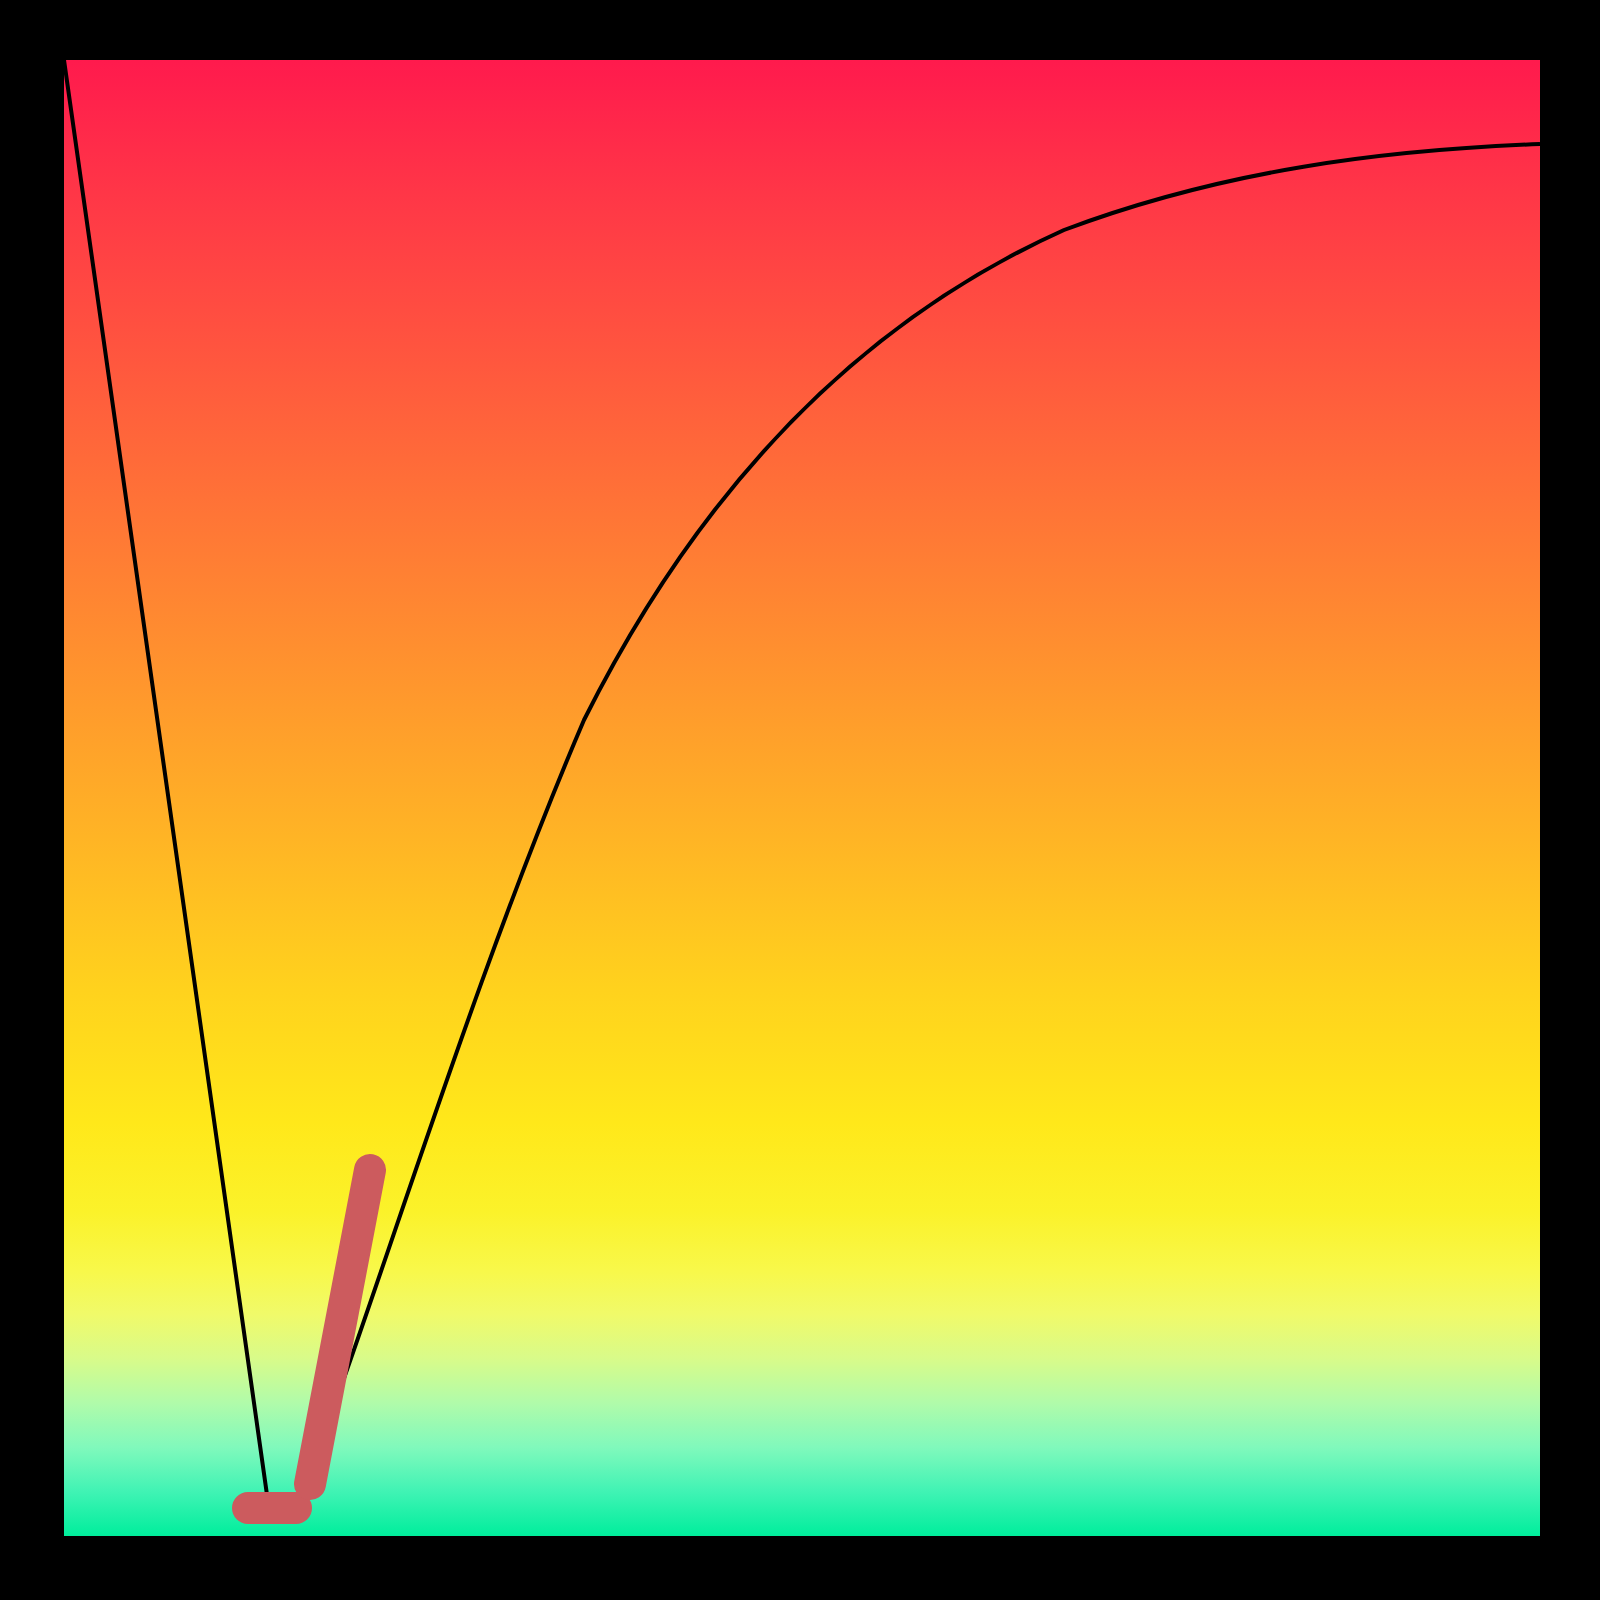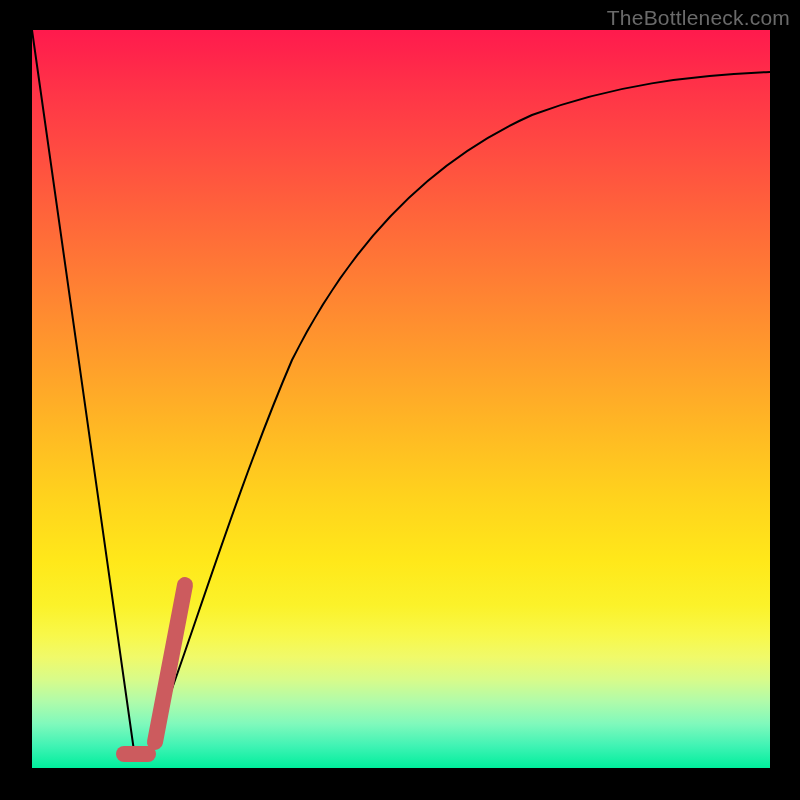--- a/index.html
+++ b/index.html
@@ -71,21 +71,20 @@
     stroke: #cc5b5e;
     stroke-width: 16;
     stroke-linecap: round;
   }
 </style>
 </head>
 <body>
 
 <div class="frame">
 
-  <div class="watermark">TheBottleneck.com</div>
 
   <div class="plot">
     <svg class="curve" viewBox="0 0 738 738" preserveAspectRatio="none">
 
       <path class="black-curve" d="M 0 0
                L 103 728
                L 118 718
                C 150 640, 200 470, 260 330
                C 320 210, 400 130, 500 85
                C 580 55, 660 45, 738 42"></path>

